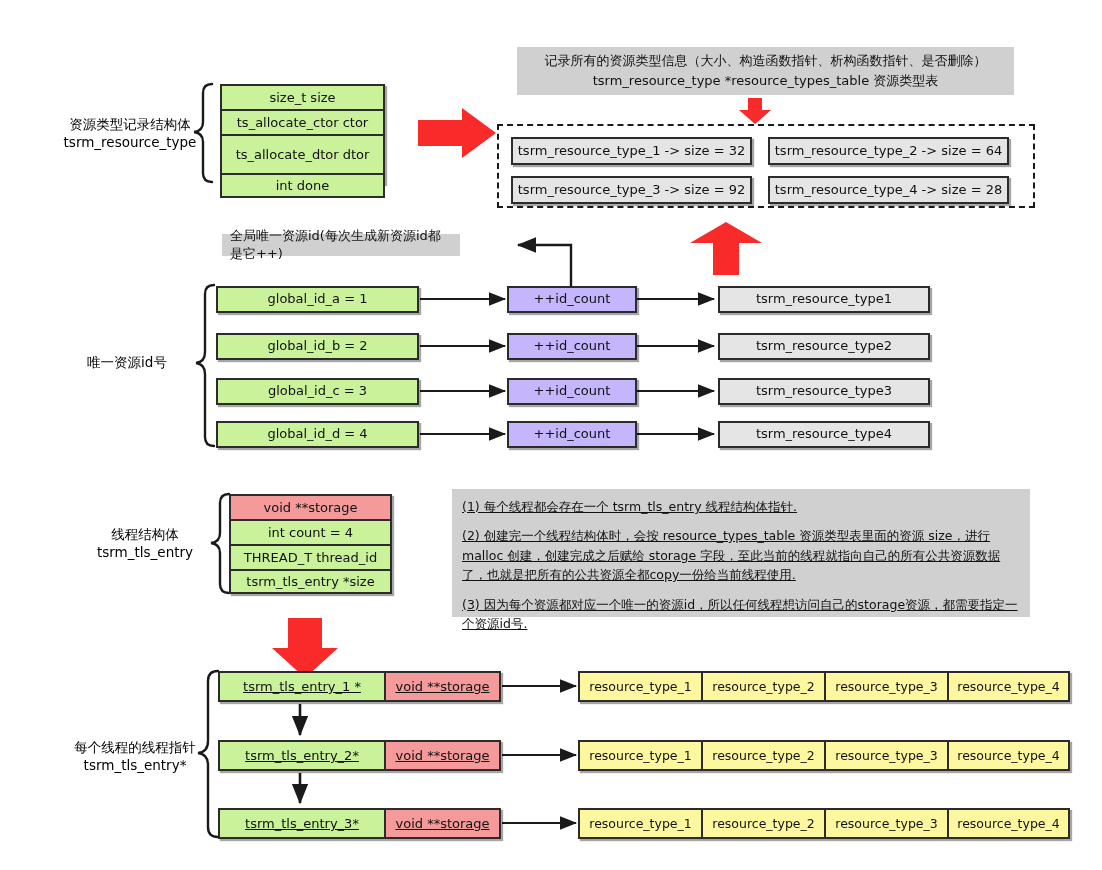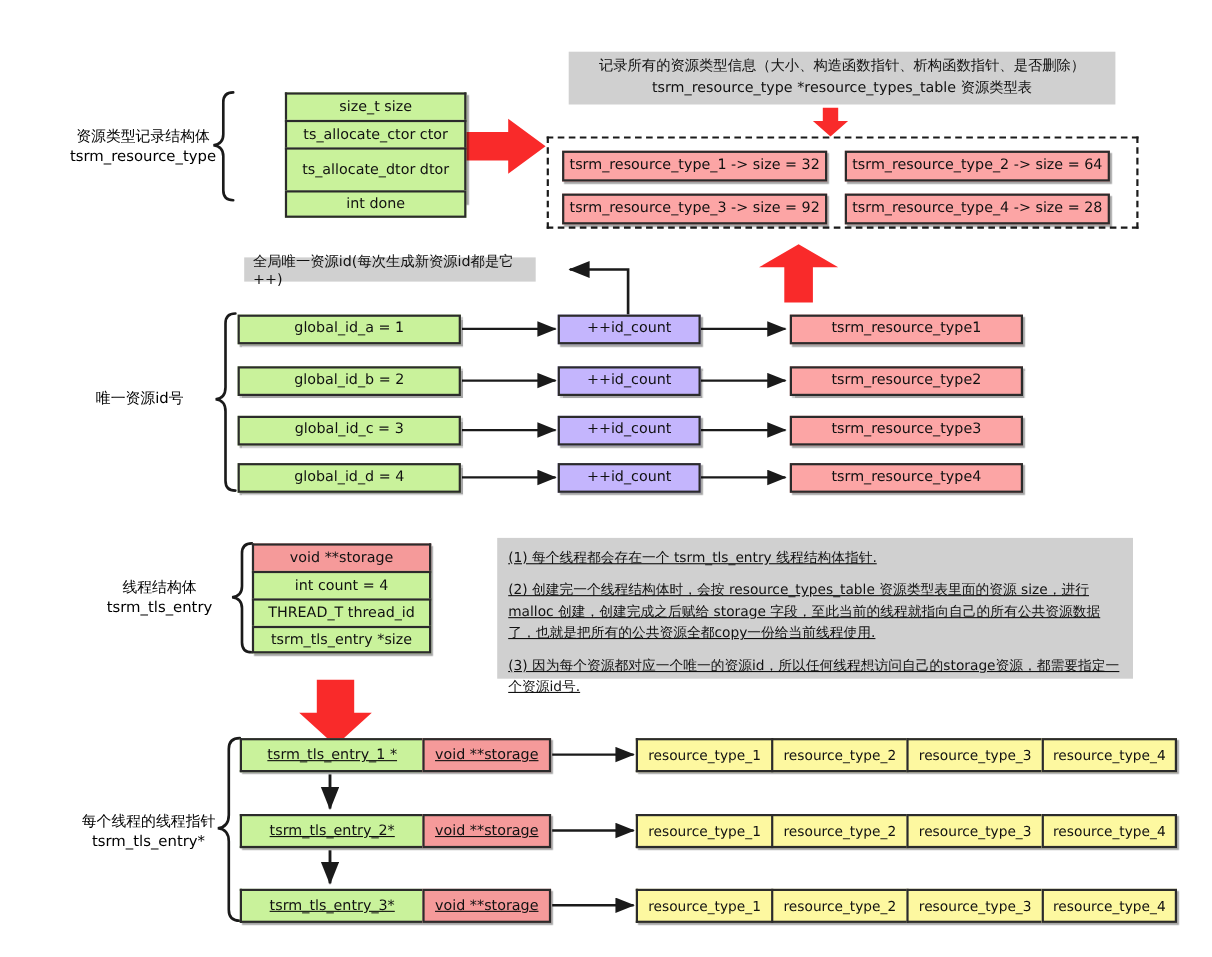--- a/index.html
+++ b/index.html
@@ -12,21 +12,21 @@
   
   .box{
     position:absolute;box-sizing:border-box;
     border:2px solid #2b2b2b;
     display:flex;align-items:center;justify-content:center;
     text-align:center;
     font-size:13px;line-height:1.15;
     box-shadow:2px 2px 1px rgba(0,0,0,.35);
   }
   .green{background:#c9f29b;}
-  .yellow{background:#fca5a5;}
+  .yellow{background:#e5e5e5;}
   .orange{background:#c4b5fd;}
   .red{background:#f59a9a;}
 
   
   .stack{position:absolute;box-sizing:border-box;box-shadow:2px 2px 1px rgba(0,0,0,.35);}
   .stack .cell{
     box-sizing:border-box;
     border:2px solid #2b2b2b;border-bottom-width:0;
     display:flex;align-items:center;justify-content:center;
     font-size:13px;
@@ -140,39 +140,39 @@
   <g stroke="#1a1a1a" stroke-width="2.2" fill="none" marker-end="url(#ah)">
     <line x1="502" y1="686" x2="576" y2="686"></line>
     <line x1="502" y1="755" x2="576" y2="755"></line>
     <line x1="502" y1="823" x2="576" y2="823"></line>
   </g>
 </svg>
 
 <div class="lbl" style="left:55px;top:115px;width:150px;">资源类型记录结构体
 tsrm_resource_type</div>
 
-<div class="stack" style="left:220px;top:84px;width:165px;height:100px;margin-left:39px;">
+<div class="stack" style="left:220px;top:84px;width:165px;height:100px;">
   <div class="cell green" style="height:25px;">size_t size</div>
   <div class="cell green" style="height:25px;">ts_allocate_ctor ctor</div>
   <div class="cell green" style="height:39px;">ts_allocate_dtor dtor</div>
   <div class="cell green" style="height:25px;">int done</div>
 </div>
 
 <div class="grayhdr" style="left:517px;top:47px;width:497px;height:48px;">
   <span>记录所有的资源类型信息（大小、构造函数指针、析构函数指针、是否删除）</span>
   <span>tsrm_resource_type  *resource_types_table  资源类型表</span>
 </div>
 
 <div class="dashed" style="left:497px;top:124px;width:538px;height:84px;"></div>
 <div class="box yellow" style="left:511px;top:137px;width:241px;height:28px;">tsrm_resource_type_1  -&gt; size = 32</div>
 <div class="box yellow" style="left:768px;top:137px;width:241px;height:28px;">tsrm_resource_type_2  -&gt; size = 64</div>
 <div class="box yellow" style="left:511px;top:176px;width:241px;height:28px;">tsrm_resource_type_3  -&gt; size = 92</div>
 <div class="box yellow" style="left:768px;top:176px;width:241px;height:28px;">tsrm_resource_type_4  -&gt; size = 28</div>
 
-<div class="graylabel" style="left:222px;top:234px;width:265px;height:22px;">全局唯一资源id(每次生成新资源id都是它++)</div>
+<div class="graylabel" style="left:222px;top:234px;width:238px;height:22px;">全局唯一资源id(每次生成新资源id都是它++)</div>
 
 <div class="lbl" style="left:62px;top:353px;width:130px;">唯一资源id号</div>
 
 <div class="box green" style="left:216px;top:286px;width:203px;height:27px;">global_id_a = 1</div>
 <div class="box green" style="left:216px;top:333px;width:203px;height:27px;">global_id_b = 2</div>
 <div class="box green" style="left:216px;top:378px;width:203px;height:27px;">global_id_c = 3</div>
 <div class="box green" style="left:216px;top:421px;width:203px;height:27px;">global_id_d = 4</div>
 
 <div class="box orange" style="left:507px;top:286px;width:130px;height:27px;">++id_count</div>
 <div class="box orange" style="left:507px;top:333px;width:130px;height:27px;">++id_count</div>

